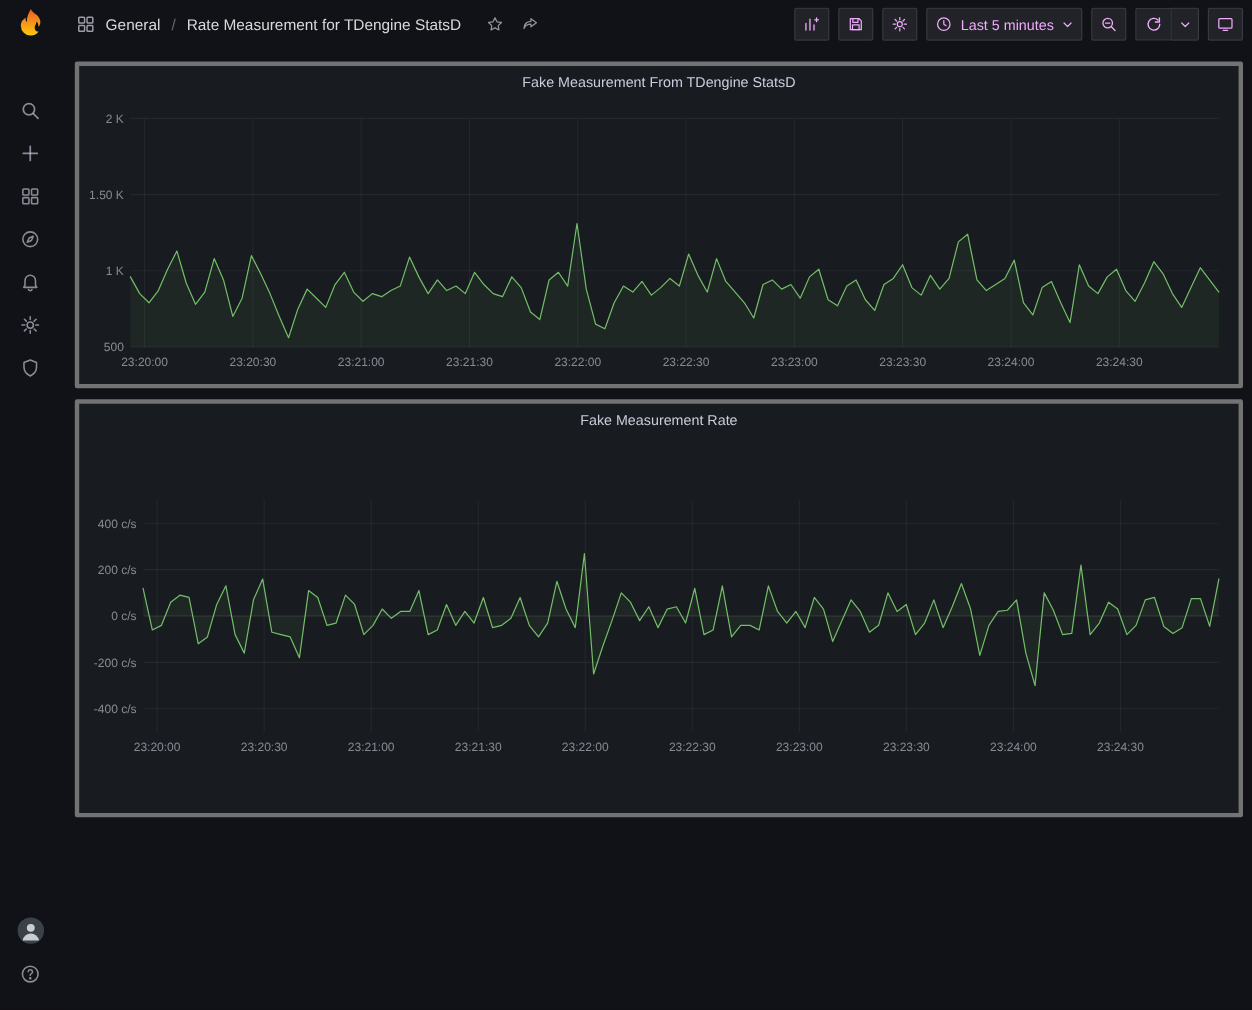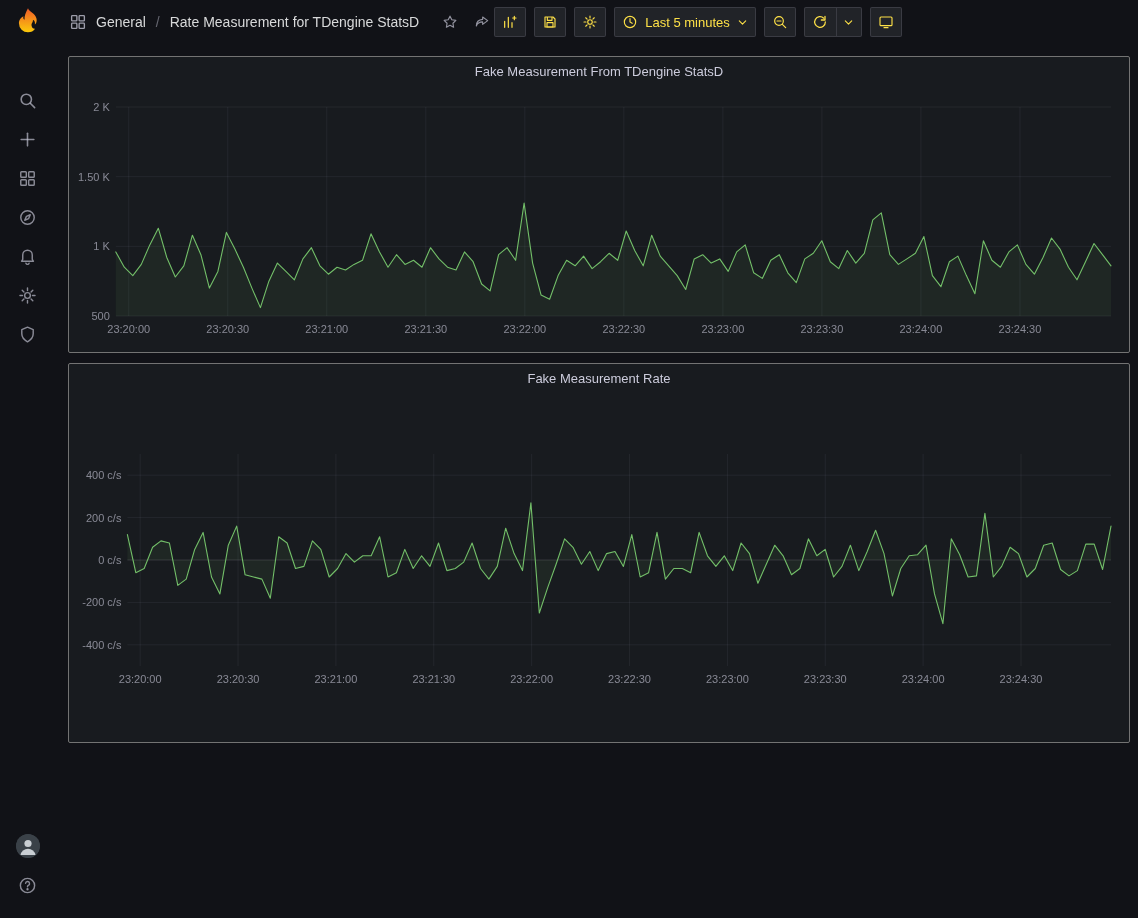--- a/index.html
+++ b/index.html
@@ -32,49 +32,49 @@
     display:flex; align-items:center; justify-content:center; cursor:pointer; border:none; padding:0;
   }
   .avatar svg { width:24px; height:24px; display:block; }
 
   
   .main { flex:1; display:flex; flex-direction:column; min-width:0; }
 
   
   .topbar {
     height:44px; flex:none; display:flex; align-items:center;
-    padding:0 8px 0 14px;
+    justify-content:space-between; padding:0 8px 0 14px;
   }
   .breadcrumb { display:flex; align-items:center; gap:9px; }
   .breadcrumb .crumb-icon { color:rgba(204,204,220,0.75); width:18px; height:18px; }
   .breadcrumb .crumb-icon svg { width:18px; height:18px; display:block; }
   .crumb-link { font-size:14px; color:#d8d9da; cursor:pointer; }
   .crumb-sep { color:rgba(204,204,220,0.45); font-size:14px; padding:0 1px; }
   .crumb-title { font-size:14px; color:#d8d9da; }
   .title-actions { display:flex; align-items:center; gap:8px; margin-left:10px; }
   .title-actions .icon-btn { width:24px; height:24px; color:rgba(204,204,220,0.7); }
   .title-actions .icon-btn svg { width:16px; height:16px; }
 
   .topbar-actions { display:flex; align-items:center; gap:8px; }
   .tb-btn {
     height:30px; min-width:32px; padding:0 7px;
     background:#212328; border:1px solid rgba(204,204,220,0.15); border-radius:2px;
-    color:#fde047; display:flex; align-items:center; justify-content:center; gap:7px;
+    color:#f0abfc; display:flex; align-items:center; justify-content:center; gap:7px;
     font-size:13px; font-family:inherit; cursor:pointer;
   }
   .tb-btn svg { width:16px; height:16px; display:block; }
   .tb-btn .small-caret svg { width:11px; height:11px; }
   .btn-group { display:flex; }
   .btn-group .tb-btn:first-child { border-radius:2px 0 0 2px; border-right:none; }
   .btn-group .tb-btn:last-child { border-radius:0 2px 2px 0; min-width:26px; padding:0 5px; }
 
   
   .content { flex:1; padding:12px 8px 0 13px; display:flex; flex-direction:column; gap:10px; overflow:hidden; }
   .panel {
-    background:#181b1f; border:1px solid #737373; border-radius:2px;
+    background:#181b1f; border:4px solid #737373; border-radius:2px;
     display:flex; flex-direction:column;
   }
   .panel-1 { height:297px; }
   .panel-2 { height:380px; }
   .panel-header {
     height:28px; flex:none; display:flex; align-items:center; justify-content:center;
     cursor:pointer;
   }
   .panel-title { font-size:13px; font-weight:500; color:#ccccdc; }
   .panel-body { flex:1; padding:0 6px; min-height:0; }

